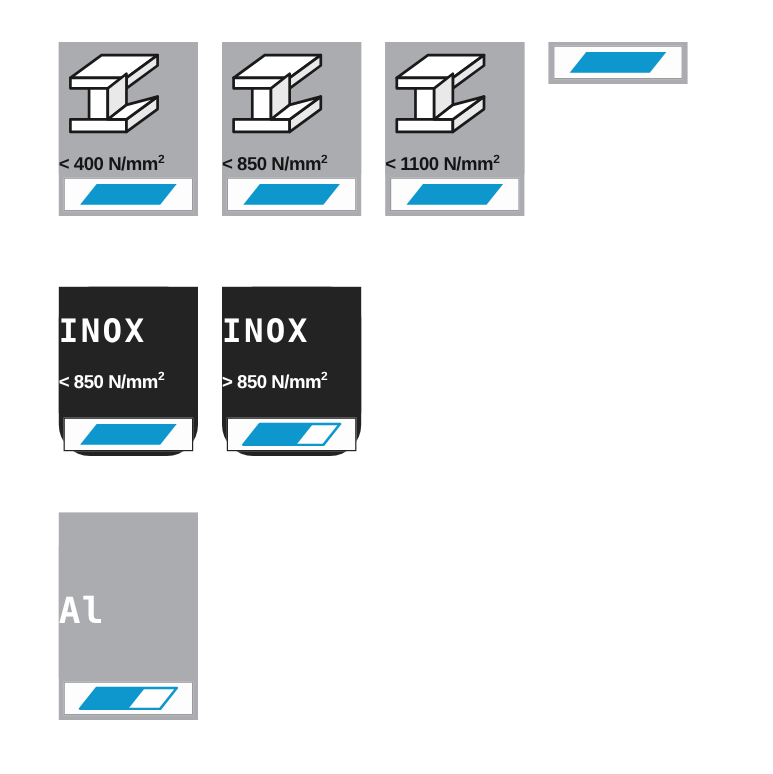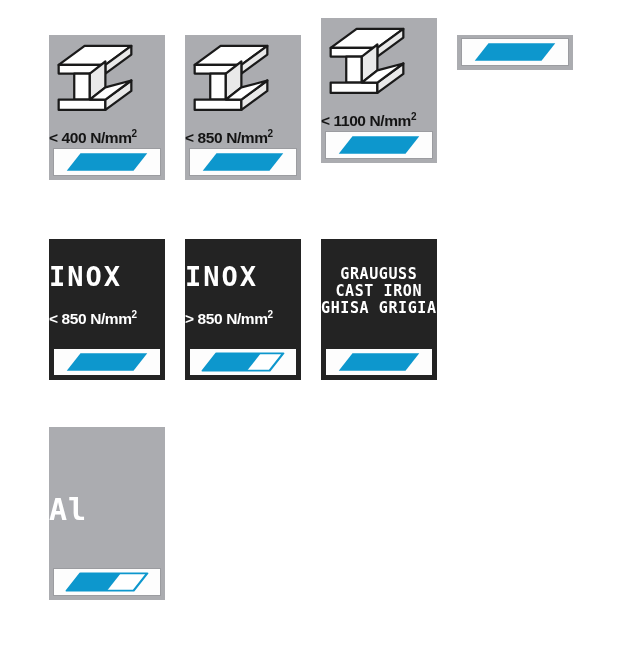--- a/index.html
+++ b/index.html
@@ -86,21 +86,21 @@
     height: 28px;
     margin: 3px 4px 4px 4px;
     position: relative;
     box-sizing: border-box;
   }
   .tile.dark .gauge { border-color: #232323; margin-top: 4px; }
   .gauge-svg { display: block; width: 100%; height: 100%; }
 
   
   .tile.grey { background: #abacb0; padding: 0; }
-  .tile.dark { background: #232323; padding: 0; }
+  .tile.dark { background: #232323; padding: 0; border-radius: 26px; }
 </style>
 </head>
 <body>
 
 <div id="tile-grid">
     <div class="tile grey" style="left: 49px; top: 35px;">
       <div class="tile-body" style="height: 110px; justify-content: flex-start; padding-top: 4px;">
   <svg class="beam-icon" viewBox="0 0 100 100">
     <g stroke="#1a1a1a" stroke-width="2.6" stroke-linejoin="round">
 
@@ -156,21 +156,21 @@
         <div class="strength" style="margin-top: 4px;">
                   <span>&lt; 850 N/mm</span><span class="sup">2</span>
                 </div>
       </div>
       <div class="gauge">
         <svg class="gauge-svg" viewBox="0 0 100 30" preserveAspectRatio="none">
               <polygon points="25,5 88,5 75,25 12,25" fill="#0d97cd"></polygon>
             </svg>
       </div>
     </div>
-    <div class="tile grey" style="left: 321px; top: 18px;">
+    <div class="tile grey" style="left: 321px; top: 35px;">
       <div class="tile-body" style="height: 110px; justify-content: flex-start; padding-top: 4px;">
   <svg class="beam-icon" viewBox="0 0 100 100">
     <g stroke="#1a1a1a" stroke-width="2.6" stroke-linejoin="round">
 
       <polygon points="8,30 38,8 92,8 62,30" fill="#ffffff"></polygon>
 
       <polygon points="8,30 62,30 62,40 8,40" fill="#ffffff"></polygon>
 
       <polygon points="62,30 92,8 92,18 62,40" fill="#e9e9e9"></polygon>
 
@@ -226,34 +226,20 @@
                   <span>&gt; 850 N/mm</span><span class="sup">2</span>
                 </div>
       </div>
       <div class="gauge">
         <svg class="gauge-svg" viewBox="0 0 100 30" preserveAspectRatio="none">
             <polygon points="25,5 88,5 75,25 12,25" fill="#ffffff" stroke="#0d97cd" stroke-width="2.2" stroke-linejoin="round"></polygon>
             <polygon points="25,5 66.80000000000001,5 53.800000000000004,25 12,25" fill="#0d97cd"></polygon>
           </svg>
       </div>
     </div>
-    <div class="tile dark" style="left: 321px; top: 239px;">
-      <div class="tile-body" style="height: 105px;">
-        <div class="wordmark multi">
-          <div>GRAUGUSS</div>
-          <div>CAST IRON</div>
-          <div>GHISA GRIGIA</div>
-        </div>
-      </div>
-      <div class="gauge">
-        <svg class="gauge-svg" viewBox="0 0 100 30" preserveAspectRatio="none">
-              <polygon points="25,5 88,5 75,25 12,25" fill="#0d97cd"></polygon>
-            </svg>
-      </div>
-    </div>
     <div class="tile grey" style="left: 49px; top: 427px;">
       <div class="tile-body" style="height: 110px; margin-top: 28px;">
         <div class="wordmark al">
           <div>Al</div>
         </div>
       </div>
       <div class="gauge">
         <svg class="gauge-svg" viewBox="0 0 100 30" preserveAspectRatio="none">
             <polygon points="25,5 88,5 75,25 12,25" fill="#ffffff" stroke="#0d97cd" stroke-width="2.2" stroke-linejoin="round"></polygon>
             <polygon points="25,5 63,5 50,25 12,25" fill="#0d97cd"></polygon>

